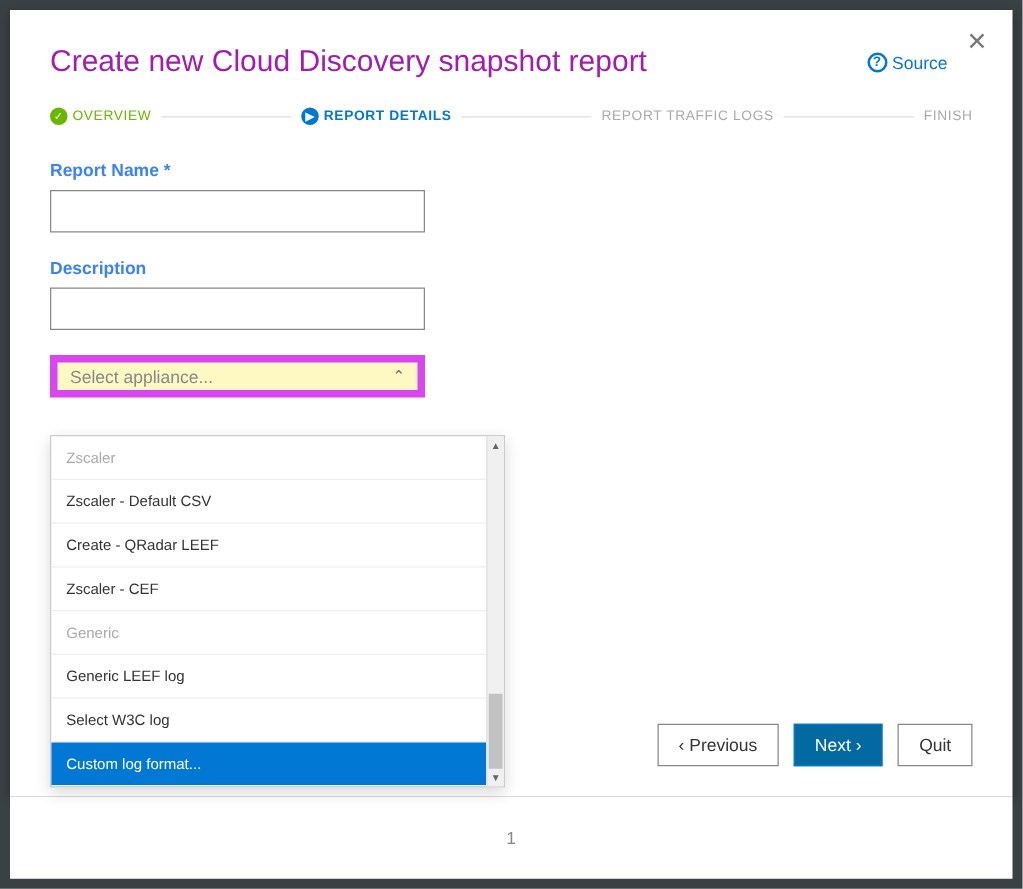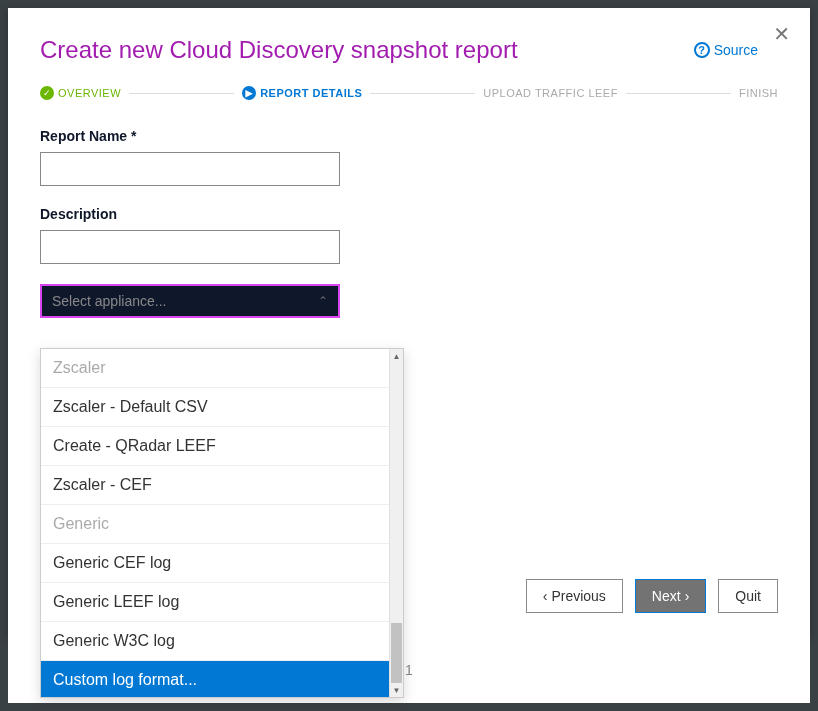--- a/index.html
+++ b/index.html
@@ -90,43 +90,43 @@
     flex: 1;
     height: 1px;
     background: #ddd;
     margin: 0 8px;
   }
   .form-group { margin-bottom: 20px; }
   .form-label {
     display: block;
     font-size: 14px;
     font-weight: 600;
-    color: #0f172a;
+    color: #3b82f6;
     margin-bottom: 8px;
   }
   .form-input {
     width: 300px;
     height: 34px;
     border: 1px solid #888;
     padding: 0 10px;
     font-size: 14px;
   }
   .select-box {
     width: 300px;
     height: 34px;
-    border: 2px solid #d946ef;
+    border: 6px solid #d946ef;
     padding: 0 10px;
     display: flex;
     align-items: center;
     justify-content: space-between;
     cursor: pointer;
     color: #888;
     font-size: 14px;
     position: relative;
-    background: #0f172a;
+    background: #fef9c3;
   }
   .select-box .chev {
     font-size: 12px;
     color: #666;
   }
   .dropdown {
     position: absolute;
     left: 40px;
     top: 348px;
     width: 364px;
@@ -136,21 +136,21 @@
     z-index: 50;
     max-height: 350px;
     display: flex;
   }
   .dropdown-list {
     flex: 1;
     overflow: hidden;
   }
   .dd-item, .dd-group {
     padding: 10px 12px;
-    font-size: 16px;
+    font-size: 12px;
     border-bottom: 1px solid #eee;
   }
   .dd-group {
     color: #aaa;
     cursor: default;
   }
   .dd-item {
     color: #333;
     cursor: pointer;
   }
@@ -196,21 +196,21 @@
     font-size: 14px;
     border: 1px solid #888;
     background: #fff;
     color: #333;
     cursor: pointer;
     display: inline-flex;
     align-items: center;
     gap: 4px;
   }
   .btn.primary {
-    background: #737373;
+    background: #0369a1;
     border-color: #0078d4;
     color: #fff;
   }
   .below-modal {
     position: absolute;
     left: 8px; right: 8px;
     bottom: 8px;
     top: 637px;
     background: #fff;
     border-top: 0;
@@ -241,21 +241,21 @@
       <span class="step-icon">✓</span>
       <span>OVERVIEW</span>
     </div>
     <div class="step-line"></div>
     <div class="step active">
       <span class="step-icon">▶</span>
       <span>REPORT DETAILS</span>
     </div>
     <div class="step-line"></div>
     <div class="step">
-      <span>UPLOAD TRAFFIC LEEF</span>
+      <span>REPORT TRAFFIC LOGS</span>
     </div>
     <div class="step-line"></div>
     <div class="step">
       <span>FINISH</span>
     </div>
   </div>
 
   <div class="form-group">
     <label class="form-label">Report Name *</label>
     <input class="form-input" type="text" value="" style="">
@@ -289,23 +289,22 @@
 
 </div>
 
 <div class="dropdown">
   <div class="dropdown-list">
     <div class="dd-group">Zscaler</div>
     <div class="dd-item">Zscaler - Default CSV</div>
     <div class="dd-item">Create - QRadar LEEF</div>
     <div class="dd-item">Zscaler - CEF</div>
     <div class="dd-group">Generic</div>
-    <div class="dd-item">Generic CEF log</div>
     <div class="dd-item">Generic LEEF log</div>
-    <div class="dd-item">Generic W3C log</div>
+    <div class="dd-item">Select W3C log</div>
     <div class="dd-item selected">Custom log format...</div>
   </div>
   <div class="scrollbar">
     <div class="scroll-arrow up">▲</div>
     <div class="scroll-thumb"></div>
     <div class="scroll-arrow down">▼</div>
   </div>
 </div>
 
 <div class="below-modal">

